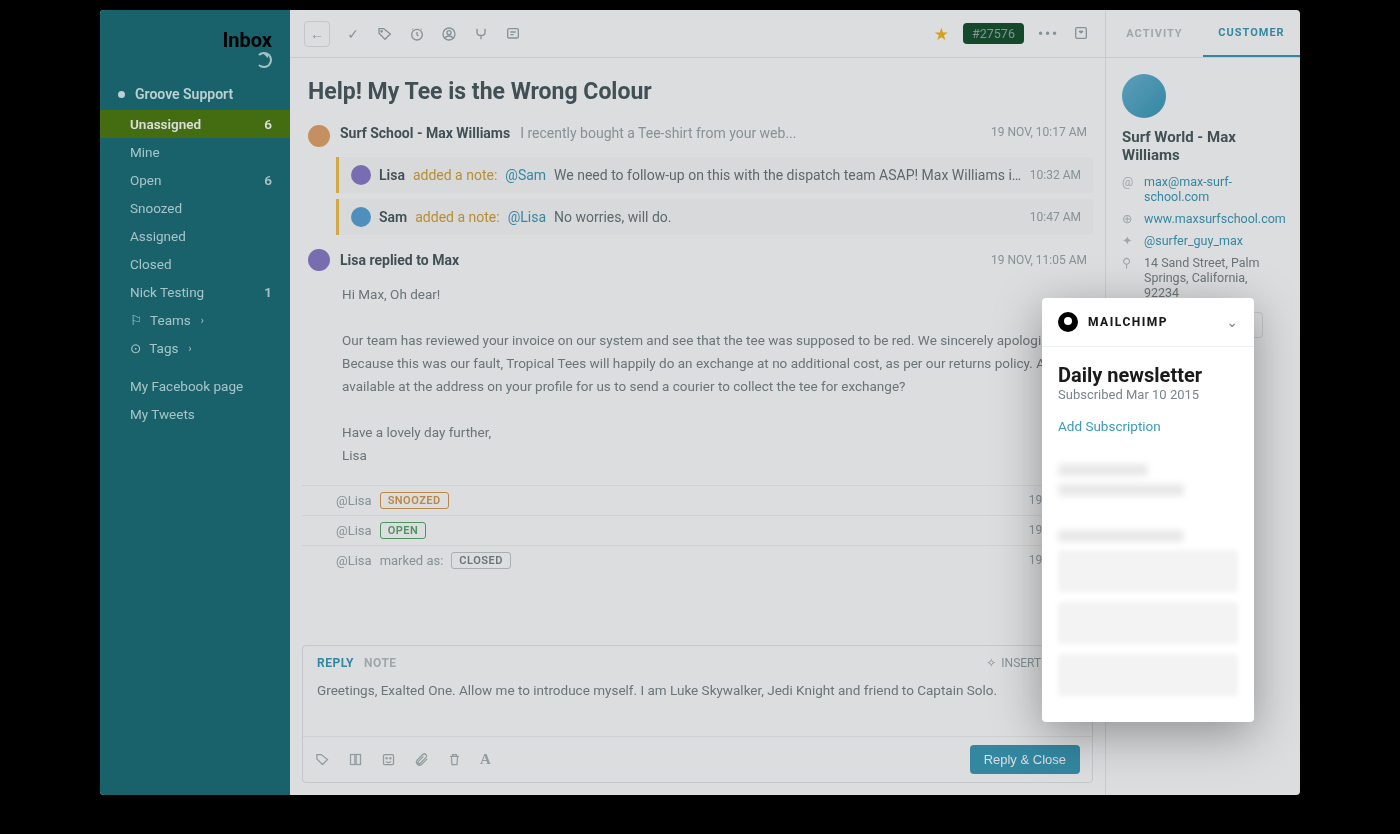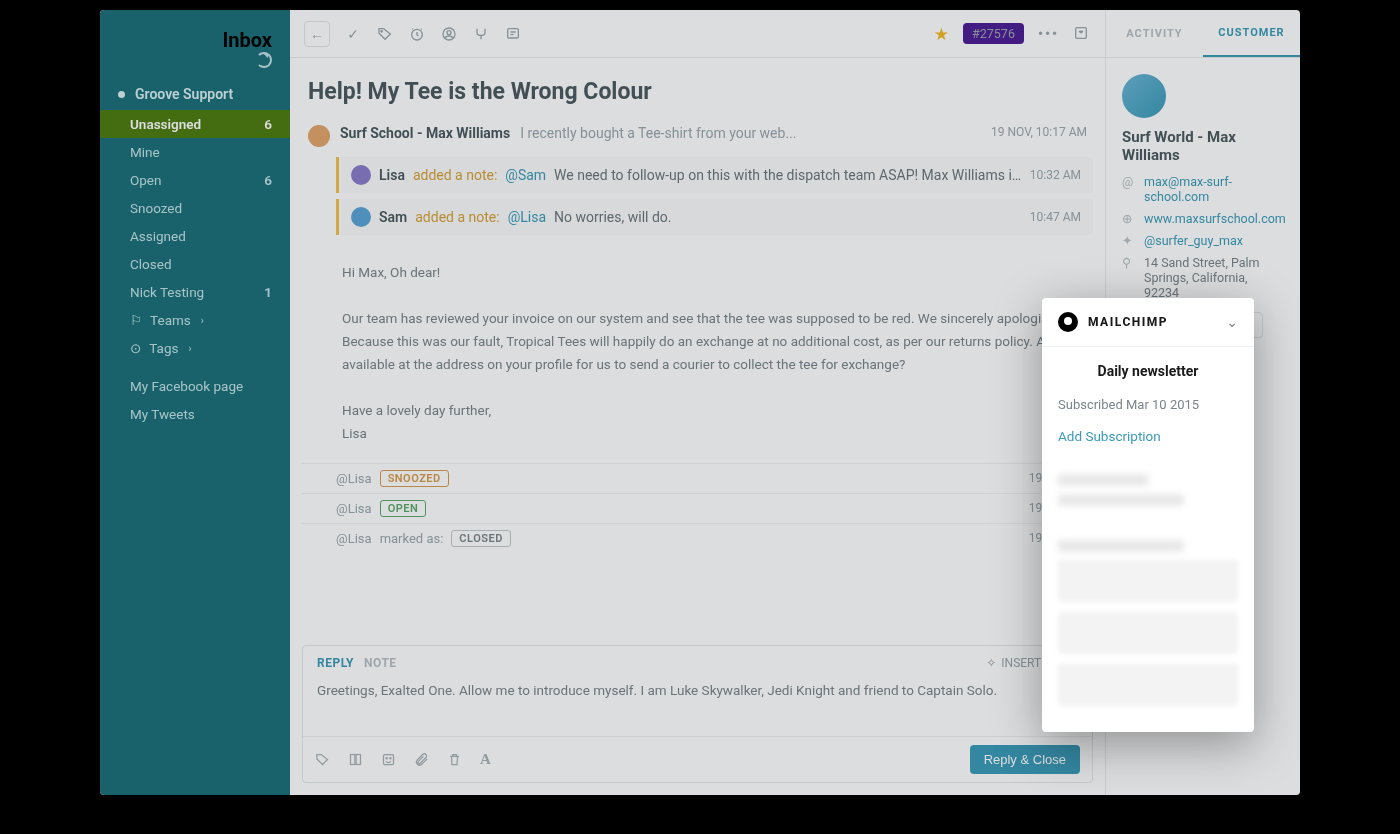--- a/index.html
+++ b/index.html
@@ -86,21 +86,21 @@
   border-bottom: 1px solid #e6eaec;
   display: flex;
   align-items: center;
   padding: 0 14px;
   gap: 14px;
 }
 .toolbar .spacer { flex:1; }
 .tb-icon { width:18px;height:18px; color:#9aa7ad; display:flex;align-items:center;justify-content:center; cursor:pointer; }
 .back-btn { width:26px;height:26px;border:1px solid #e1e6e8;border-radius:4px;display:flex;align-items:center;justify-content:center;color:#9aa7ad;cursor:pointer; }
 .star { color:#f5b921; font-size:17px; cursor:pointer; }
-.ticket-badge { background:#4c1d95;border-radius:4px;padding:3px 9px;color:#9aa7ad;font-size:12.5px; }
+.ticket-badge { background:#14532d;border-radius:4px;padding:3px 9px;color:#9aa7ad;font-size:12.5px; }
 .more-dots { color:#9aa7ad;letter-spacing:2px;cursor:pointer;font-weight:700; }
 .export-icon { width:18px;height:18px;color:#9aa7ad;cursor:pointer; }
 
 .ticket-title {
   padding: 20px 18px 10px;
   font-size: 23px;
   font-weight: 700;
   color: #4a5a60;
 }
 .thread {
@@ -204,21 +204,21 @@
   border-radius:4px;
   box-shadow:0 12px 48px rgba(0,0,0,0.35);
   z-index:30;
 }
 .popup-header{display:flex;align-items:center;padding:14px 16px;border-bottom:1px solid #eef1f2;gap:10px;}
 .mc-logo{width:20px;height:20px;background:#000;border-radius:50%;position:relative;}
 .mc-logo::after{content:"";position:absolute;width:8px;height:8px;background:#fff;border-radius:50%;top:5px;left:6px;}
 .popup-title{font-weight:800;letter-spacing:1.5px;font-size:12px;color:#1a1a1a;}
 .popup-chevron{margin-left:auto;color:#7a858a;cursor:pointer;}
 .popup-body{padding:16px;}
-.popup-sub-title{font-weight:700;color:#1a1a1a;font-size:14px;margin-bottom:18px;text-align:center;}
+.popup-sub-title{font-weight:700;color:#1a1a1a;font-size:20px;margin-bottom:0;}
 .popup-sub-date{color:#7a858a;font-size:13px;margin-bottom:16px;}
 .popup-add{color:#3a9bb8;font-size:13.5px;cursor:pointer;margin-bottom:30px;display:block;}
 .blur-line{height:12px;background:#e8e8e8;border-radius:3px;margin-bottom:8px;filter:blur(3px);}
 .blur-line.short{width:50%;}
 .blur-line.med{width:70%;}
 .blur-box{height:42px;background:#f3f3f3;border-radius:4px;margin-bottom:10px;filter:blur(2px);}
 
 
 .dim {
   position:absolute;inset:0;background:rgba(20,30,35,0.15);pointer-events:none;z-index:20;
@@ -348,20 +348,25 @@
       <div class="note-block">
         <div class="avatar blue"></div>
         <span class="note-who">Sam</span>
         <span class="note-added">added a note:</span>
         <span class="note-mention">@Lisa</span>
         <span class="note-text">No worries, will do.</span>
         <span class="note-time">10:47 AM</span>
       </div>
 
       <div class="reply-block">
+        <div class="reply-head">
+          <div class="avatar purple"></div>
+          <span class="msg-sender">Lisa replied to Max</span>
+          <span class="msg-time" style="margin-left:auto">19 NOV, 11:05 AM</span>
+        </div>
         <div class="reply-body">
           <div>Hi Max, Oh dear!</div>
           <br>
           <div>Our team has reviewed your invoice on our system and see that the tee was supposed to be red. We sincerely apologise! Because this was our fault, Tropical Tees will happily do an exchange at no additional cost, as per our returns policy. Are you available at the address on your profile for us to send a courier to collect the tee for exchange?</div>
           <br>
           <div>Have a lovely day further,</div>
           <div>Lisa</div>
         </div>
       </div>
 

